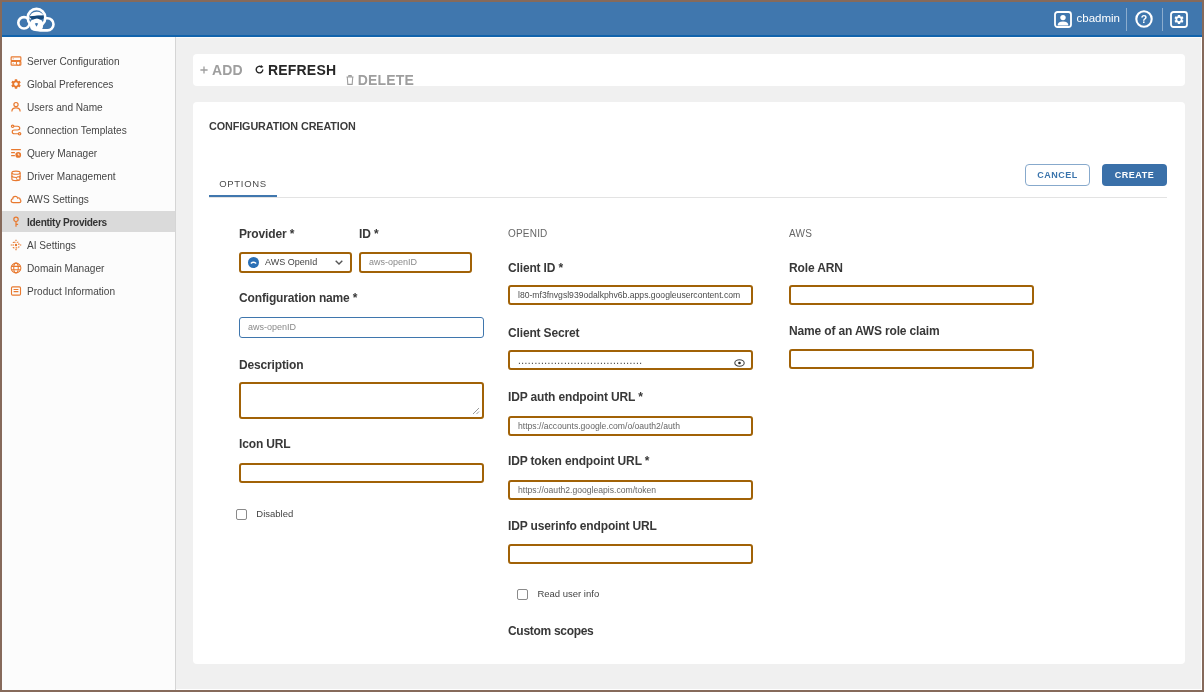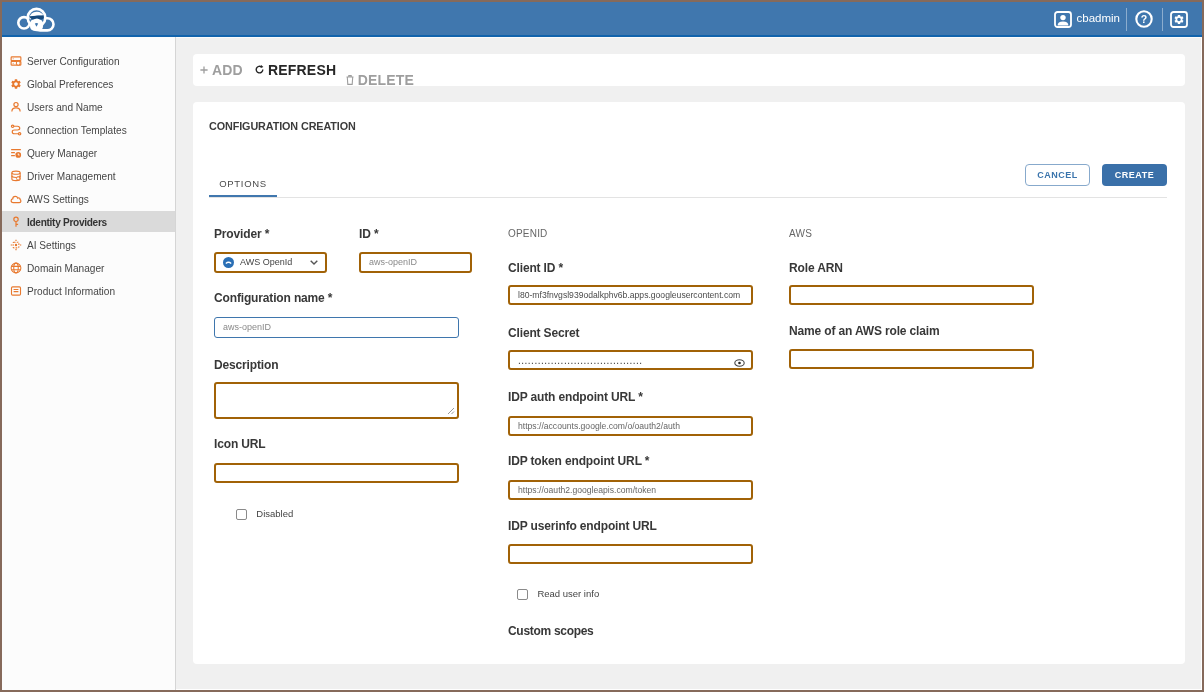--- a/index.html
+++ b/index.html
@@ -33,21 +33,21 @@
 .btn.cancel { left:832px; border:1px solid #87a9cc; color:#3a74ac; background:#fff; }
 .btn.create { left:909px; background:#3a70a9; color:#fff; }
 .tabtxt { position:absolute; left:16px; top:76px; width:68px; text-align:center; font-size:9.5px; letter-spacing:.7px; color:#4a4a4a; }
 .tabblue { position:absolute; left:16px; top:92.5px; width:68px; height:2.5px; background:#4077ae; }
 .tabline { position:absolute; left:16px; top:94.5px; width:958px; height:1px; background:#e3e3e3; }
 
 .lab { position:absolute; font-size:12px; font-weight:bold; letter-spacing:-0.15px; color:#383838; white-space:nowrap; }
 .sechead { position:absolute; font-size:10px; letter-spacing:.2px; color:#666; }
 .inp { position:absolute; height:20px; border:2px solid #a16207; border-radius:3px; background:#fff; font-size:9px; color:#8a8a8a; display:flex; align-items:center; padding:0 8px; white-space:nowrap; overflow:hidden; }
 .w-full { width:245px; }
-.c1 { left:21px; } .c2 { left:315px; } .c3 { left:596px; }
+.c1 { left:46px; } .c2 { left:315px; } .c3 { left:596px; }
 .chk { position:absolute; width:11px; height:11px; border:1.3px solid #8a8a8a; border-radius:2px; background:#fff; }
 .chklab { position:absolute; font-size:9.5px; color:#444; }
 </style>
 </head>
 <body>
 <div class="mainbg"></div>
 <div class="topbar"></div>
 <div class="topstrip"></div>
 <svg class="abs" style="left:15.5px; top:4.5px;" width="39" height="27" viewBox="0 0 39 27">
   <g fill="none" stroke="#ffffff" stroke-width="2.6">

